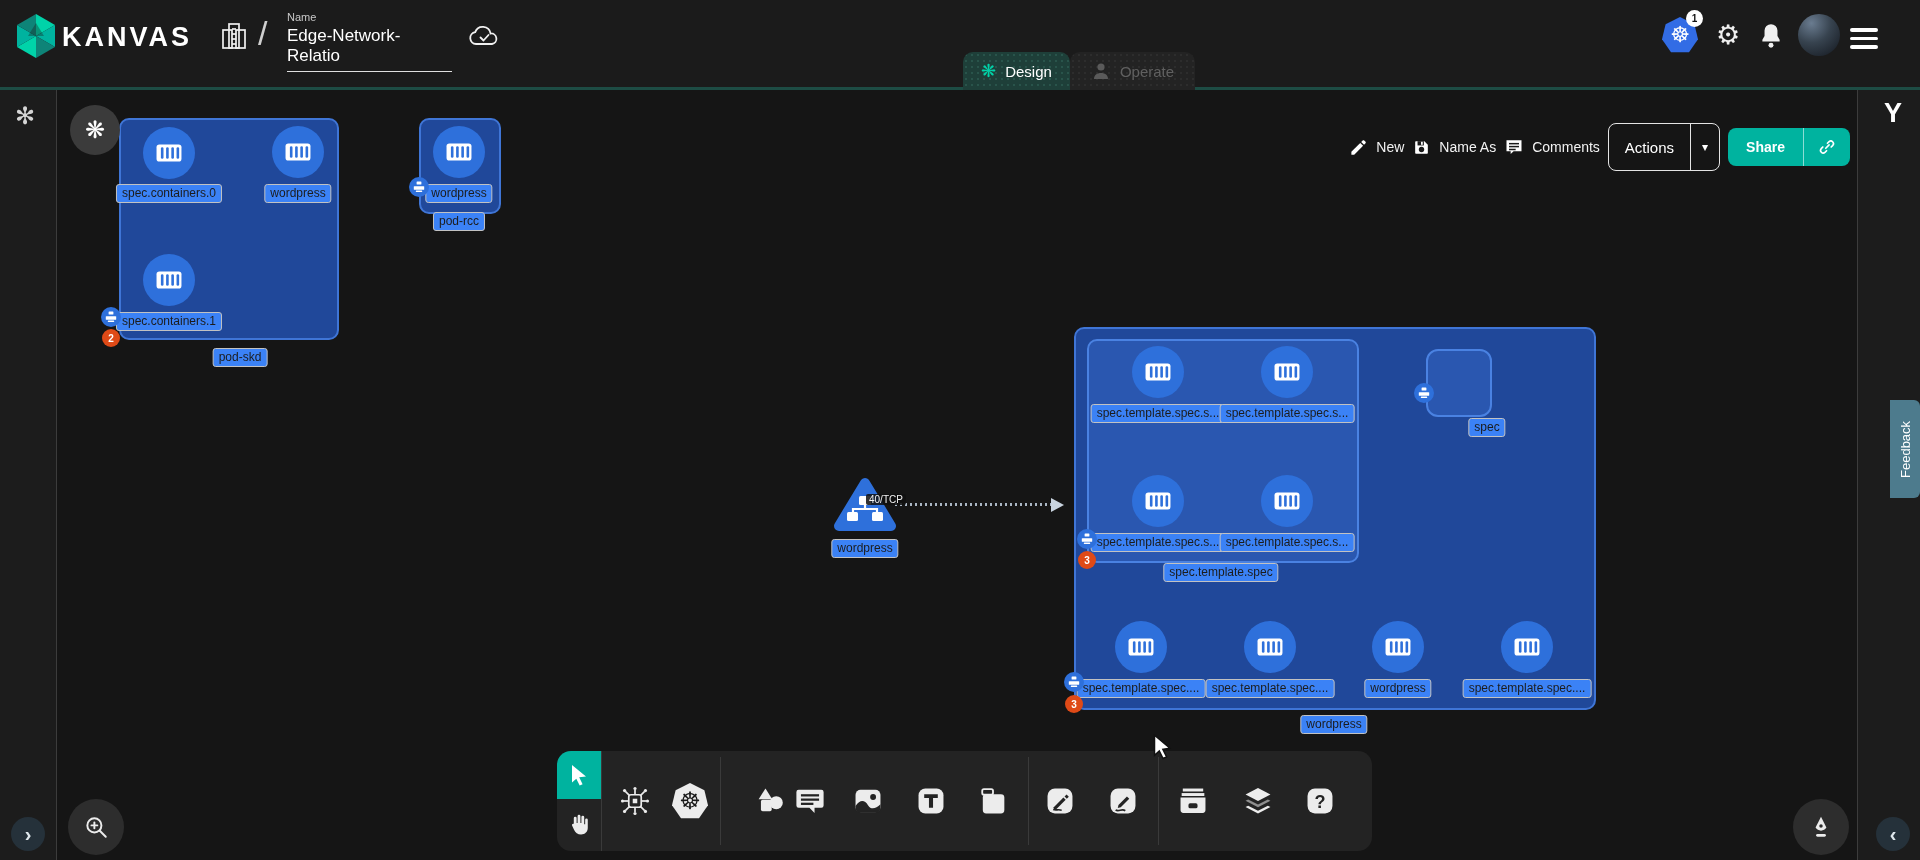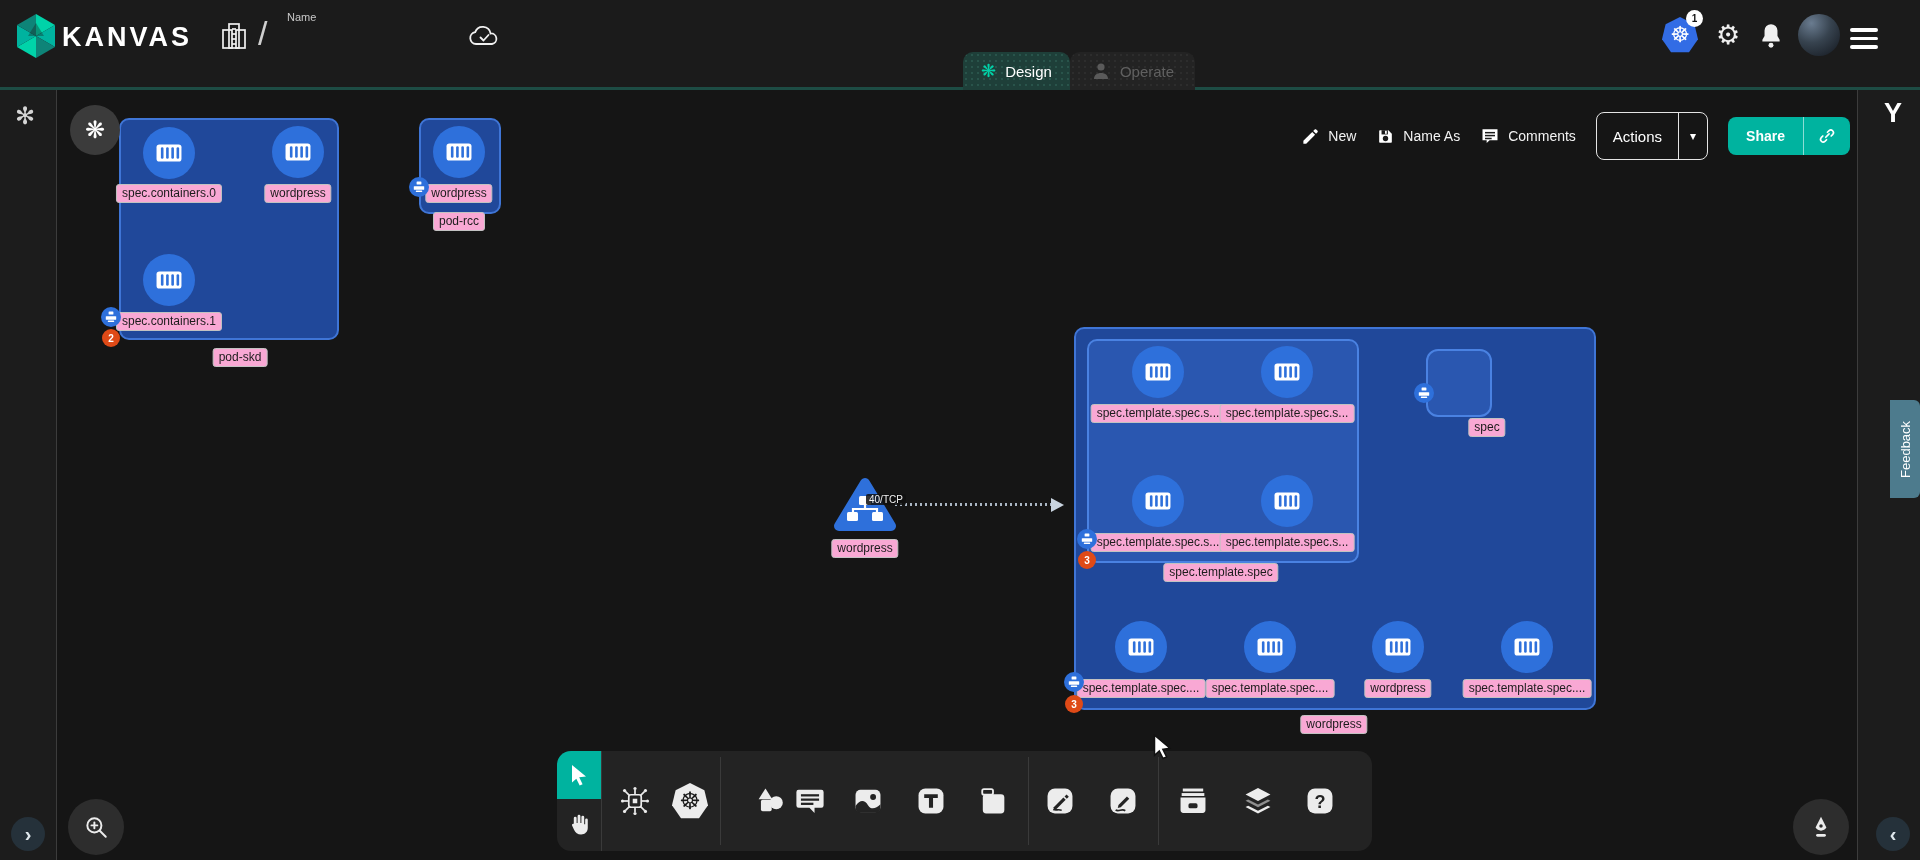--- a/index.html
+++ b/index.html
@@ -51,39 +51,39 @@
     border-radius:6px 0 0 6px; color:#fff; font-size:13px; display:flex; align-items:center;
     justify-content:center; writing-mode:vertical-rl; transform:rotate(180deg); }
 
   
   .canvas { position:absolute; left:0; top:90px; width:1920px; height:770px; background:#151515; } 
 
   .group { position:absolute; background:#20489a; border:2px solid #3f75d6; border-radius:10px; }
   .group-inner { background:#2a57b0; border-color:#4a82e2; }
   .cnode { position:absolute; width:52px; height:52px; border-radius:50%; background:#2e70db;
     display:flex; align-items:center; justify-content:center; z-index:4; }
-  .chip { position:absolute; transform:translateX(-50%); background:#f9a8d4; color:#1c1c1c;
+  .chip { position:absolute; transform:translateX(-50%); background:#3b82f6; color:#1c1c1c;
     font-size:12px; line-height:15px; padding:1px 5px; border-radius:3px; white-space:nowrap;
     border:1px solid #c2c2c2; z-index:5; }
   .edge-chip { position:absolute; background:rgba(15,15,15,.85); color:#f2f2f2; font-size:10px;
     padding:0 3px; border-radius:2px; z-index:6; }
   .badge-b { position:absolute; width:20px; height:20px; border-radius:50%; background:#2e70db;
     display:flex; align-items:center; justify-content:center; z-index:6; }
   .badge-r { position:absolute; width:18px; height:18px; border-radius:50%; background:#df4a17;
     color:#fff; font-size:10px; font-weight:bold; display:flex; align-items:center; justify-content:center; z-index:6; }
   .flower-circle { position:absolute; width:50px; height:50px; border-radius:50%; background:#3b3b3b;
     color:#fff; font-size:24px; display:flex; align-items:center; justify-content:center; z-index:6; }
   .edge-line { position:absolute; height:3px;
     background:repeating-linear-gradient(90deg,#aab6c4 0 2px, transparent 2px 5px); z-index:3;}
   .edge-arrow { position:absolute; width:0; height:0; border-top:7px solid transparent;
     border-bottom:7px solid transparent; border-left:13px solid #c9d4e0; z-index:3; }
 
   
-  .actionbar { position:absolute; right:70px; top:27px; height:38px; display:flex;
-    align-items:center; gap:20px; z-index:12;justify-content:flex-end; }
+  .actionbar { position:absolute; right:70px; top:38px; height:38px; display:flex;
+    align-items:center; gap:8px; z-index:12;justify-content:flex-end; }
   .act { display:flex; align-items:center; gap:8px; color:#f2f2f2; font-size:14px; cursor:pointer; }
   .btn-actions { display:flex; align-items:stretch; border:1px solid #e4e4e4; border-radius:8px;
     height:48px; color:#fff; font-size:15px; }
   .btn-actions .main { display:flex; align-items:center; padding:0 16px; }
   .btn-actions .caret { display:flex; align-items:center; padding:0 11px; border-left:1px solid #e4e4e4; font-size:12px;}
   .btn-share { display:flex; align-items:stretch; background:#00b39f; border-radius:8px; height:38px; color:#fff; }
   .btn-share .main { display:flex; align-items:center; padding:0 18px; font-size:14px; font-weight:bold; }
   .btn-share .lnk { display:flex; align-items:center; padding:0 13px; border-left:1px solid rgba(255,255,255,.55); }
 
   
@@ -146,20 +146,21 @@
     <line x1="12" y1="8" x2="16" y2="8"></line>
       <line x1="12" y1="13" x2="16" y2="13"></line>
     <line x1="12" y1="18" x2="16" y2="18"></line>
       <line x1="12" y1="23" x2="16" y2="23"></line>
   </svg>
 
   <div class="slash">/</div>
 
   <div class="abs" style="left:287px; top:11px;">
     <div class="name-label">Name</div>
+    <div class="name-value">Edge-Network-Relatio</div>
   </div>
 
   <svg class="abs" style="left:468px; top:24px;" width="32" height="24" viewBox="0 0 32 24" fill="none" stroke="#f0f0f0" stroke-width="1.8">
     <path d="M8 20a6 6 0 01-.8-11.9A8 8 0 0122.6 9.5 5.3 5.3 0 0124 20H8z"></path>
     <path d="M12.5 13.5l3 3 5-5.5" stroke-linecap="round" stroke-linejoin="round"></path>
   </svg>
 
   <div class="tab tab-design">
     <span class="spiral-teal">❋</span>
     <span>Design</span>

